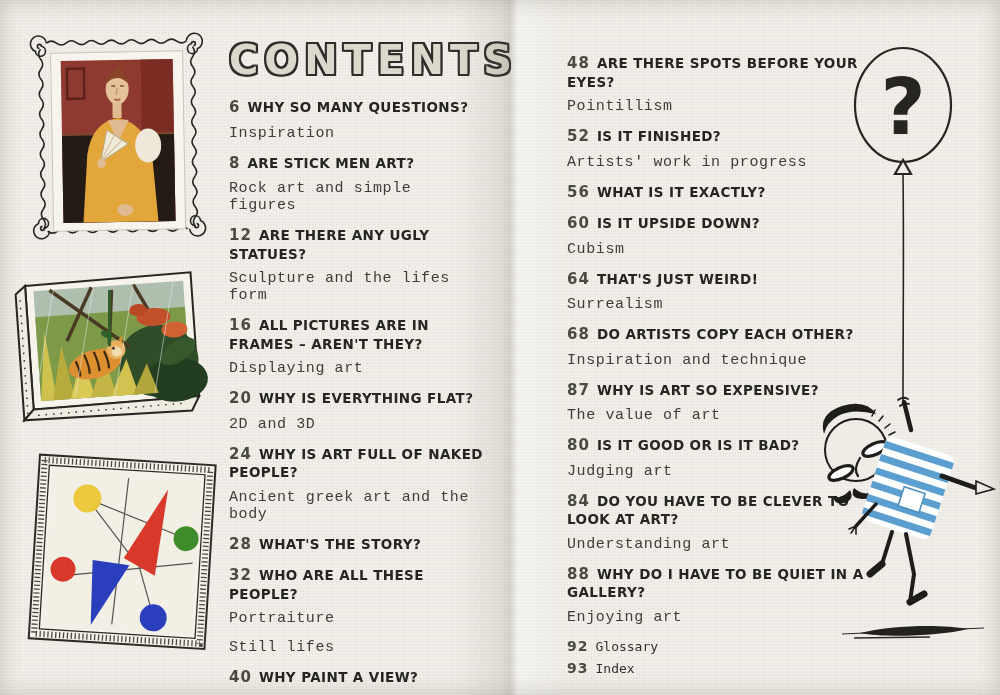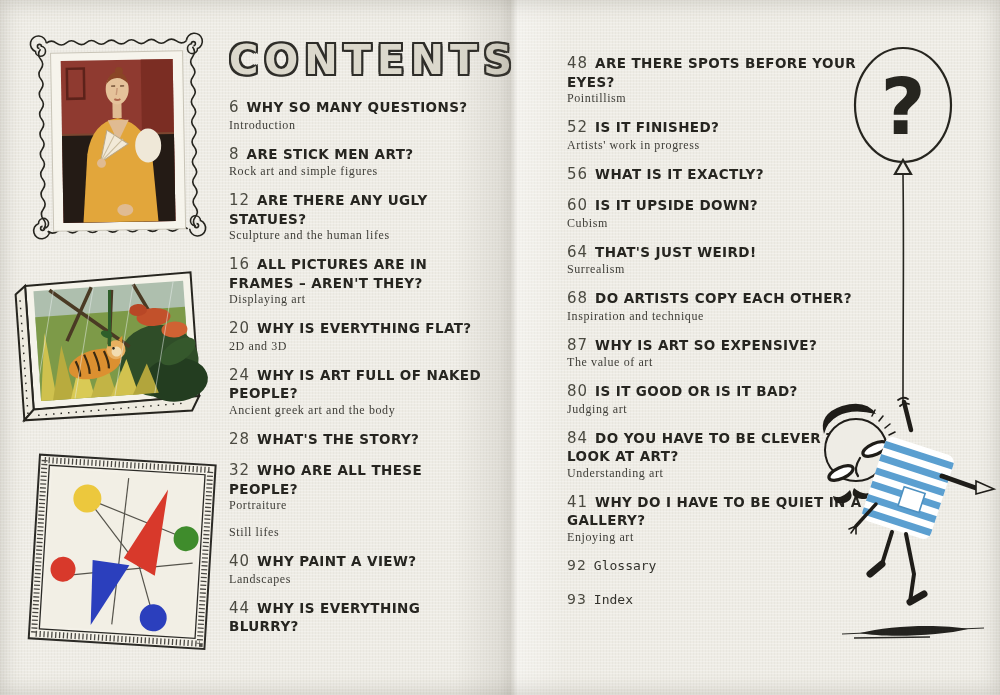--- a/index.html
+++ b/index.html
@@ -32,30 +32,30 @@
     text-shadow:
       -2px -2px 0 #2e2d29, 2px -2px 0 #2e2d29, -2px 2px 0 #2e2d29, 2px 2px 0 #2e2d29,
       -2px 0 0 #2e2d29, 2px 0 0 #2e2d29, 0 -2px 0 #2e2d29, 0 2px 0 #2e2d29;
   }
   .entry{ margin-bottom:12px; }
   .entry-title{
     font-size:13.5px; font-weight:bold; letter-spacing:.4px; line-height:1.3;
     color:#262520;
   }
   .num{
-    display:inline-block; margin-right:7px; font-size:15px; font-weight:normal;
+    display:inline-block; margin-right:7px; font-size:15px; font-weight:bold;
     color:#4b4a41; letter-spacing:1px;
   }
   .entry-sub{
-    font-family:Liberation Serif, serif;
-    font-size:12px; letter-spacing:.6px; color:#3e3d37; margin-top:0;
+    font-family:Liberation Mono, monospace;
+    font-size:15px; letter-spacing:.6px; color:#3e3d37; margin-top:7px;
   }
   .bm-row{
     font-family:"DejaVu Sans Mono", monospace;
-    font-size:13px; color:#34332d; margin-bottom:18px;
+    font-size:13px; color:#34332d; margin-bottom:6px;
   }
   .bm-row .num{ font-family:"DejaVu Sans", sans-serif; font-size:14px; }
   
   .ill{ position:absolute; }
   .ill-portrait{ left:26px; top:18px; }
   .ill-jungle{ left:12px; top:268px; }
   .ill-abstract{ left:26px; top:450px; }
   .ill-balloon{ left:780px; top:18px; }
   svg text.qmark{
     font-family:"DejaVu Sans", sans-serif; font-weight:bold; font-size:78px; fill:#26251f;
@@ -172,29 +172,29 @@
           <circle cx="110" cy="143" r="13.5" fill="#2b3fbd"></circle>
         </g>
       </g>
     </svg>
 
     <div class="toc-col toc-left">
       <h1 class="contents-title">CONTENTS</h1>
 
       <div class="entry">
         <div class="entry-title"><span class="num">6</span><span>WHY SO MANY QUESTIONS?</span></div>
-        <div class="entry-sub">Introduction</div>
+        <div class="entry-sub">Inspiration</div>
       </div>
       <div class="entry">
         <div class="entry-title"><span class="num">8</span><span>ARE STICK MEN ART?</span></div>
         <div class="entry-sub">Rock art and simple figures</div>
       </div>
       <div class="entry">
         <div class="entry-title"><span class="num">12</span><span>ARE THERE ANY UGLY STATUES?</span></div>
-        <div class="entry-sub">Sculpture and the human lifes</div>
+        <div class="entry-sub">Sculpture and the lifes form</div>
       </div>
       <div class="entry">
         <div class="entry-title"><span class="num">16</span><span>ALL PICTURES ARE IN FRAMES – AREN'T THEY?</span></div>
         <div class="entry-sub">Displaying art</div>
       </div>
       <div class="entry">
         <div class="entry-title"><span class="num">20</span><span>WHY IS EVERYTHING FLAT?</span></div>
         <div class="entry-sub">2D and 3D</div>
       </div>
       <div class="entry">
@@ -254,21 +254,21 @@
       </div>
       <div class="entry">
         <div class="entry-title"><span class="num">80</span><span>IS IT GOOD OR IS IT BAD?</span></div>
         <div class="entry-sub">Judging art</div>
       </div>
       <div class="entry">
         <div class="entry-title"><span class="num">84</span><span>DO YOU HAVE TO BE CLEVER TO LOOK AT ART?</span></div>
         <div class="entry-sub">Understanding art</div>
       </div>
       <div class="entry">
-        <div class="entry-title"><span class="num">41</span><span>WHY DO I HAVE TO BE QUIET IN A GALLERY?</span></div>
+        <div class="entry-title"><span class="num">88</span><span>WHY DO I HAVE TO BE QUIET IN A GALLERY?</span></div>
         <div class="entry-sub">Enjoying art</div>
       </div>
 
       <div class="bm-row">
         <span class="num">92</span><span>Glossary</span>
       </div>
       <div class="bm-row">
         <span class="num">93</span><span>Index</span>
       </div>
     </div>

